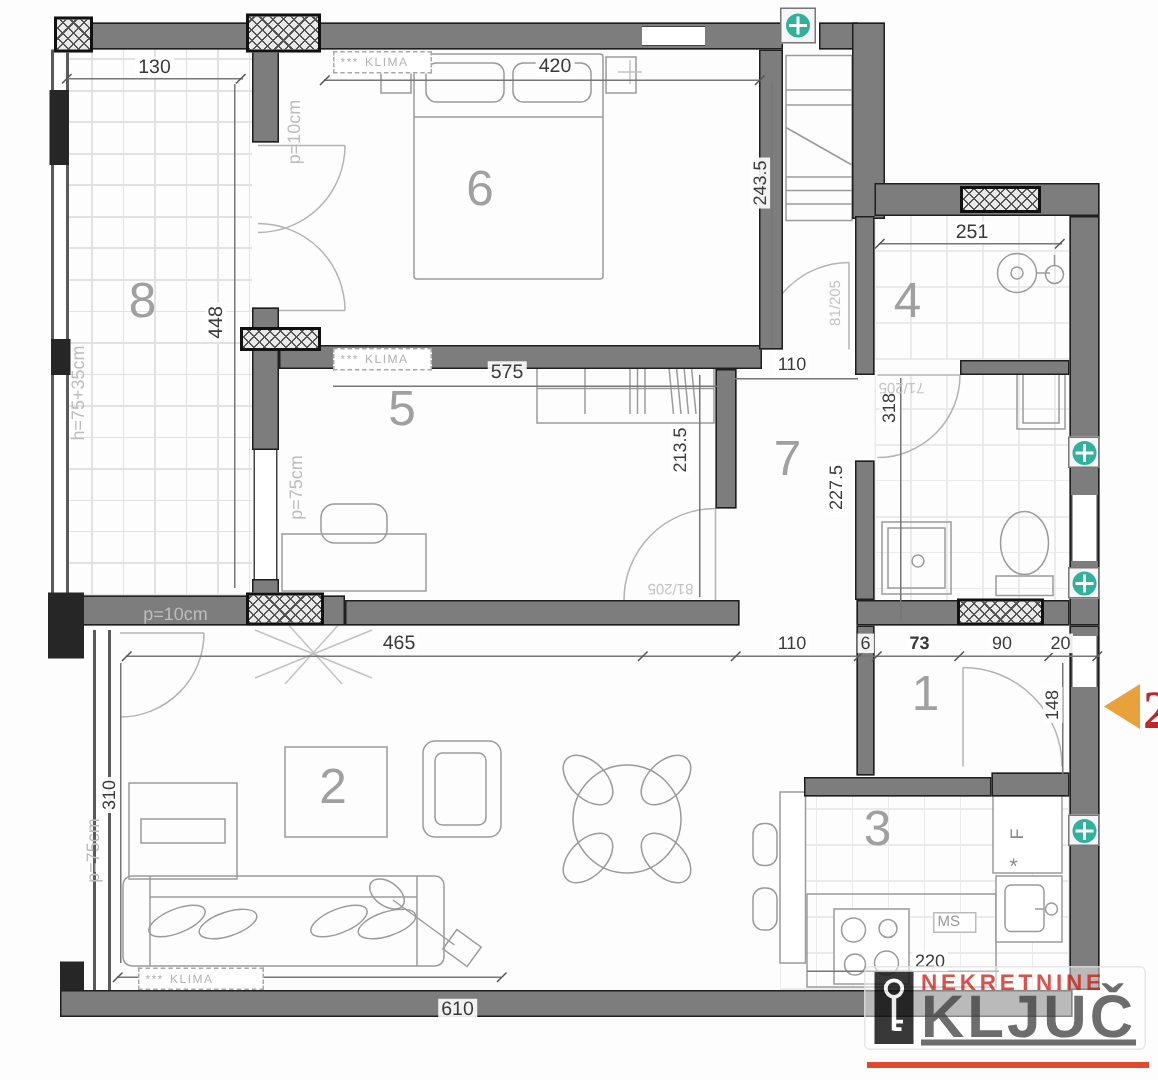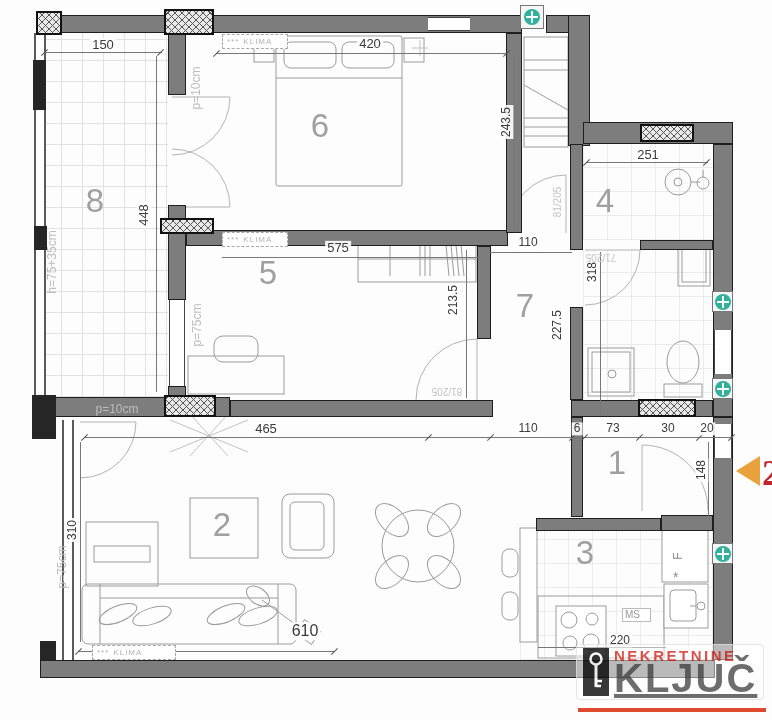--- a/index.html
+++ b/index.html
@@ -313,39 +313,39 @@
 
   <div class="roomnum" style="left:95px;top:200px;">8</div>
   <div class="roomnum" style="left:320px;top:125px;">6</div>
   <div class="roomnum" style="left:605px;top:200px;">4</div>
   <div class="roomnum" style="left:268px;top:272px;">5</div>
   <div class="roomnum" style="left:525px;top:305px;">7</div>
   <div class="roomnum" style="left:222px;top:524px;">2</div>
   <div class="roomnum" style="left:617px;top:462px;">1</div>
   <div class="roomnum" style="left:585px;top:552px;">3</div>
 
-  <div class="dim" style="left:103px;top:45px;font-size:13px;">150</div>
+  <div class="dim" style="left:103px;top:45px;font-size:13px;">130</div>
   <div class="dim" style="left:370px;top:44px;font-size:13px;">420</div>
   <div class="dim rot" style="left:144px;top:215px;font-size:13px;">448</div>
   <div class="dim rot" style="left:507px;top:122px;font-size:12px;">243.5</div>
   <div class="dim" style="left:648px;top:155px;font-size:13px;">251</div>
   <div class="dim" style="left:338px;top:248px;font-size:13px;">575</div>
   <div class="dim rot" style="left:454px;top:300px;font-size:12px;">213.5</div>
   <div class="dim" style="left:528px;top:243px;font-size:12px;">110</div>
   <div class="dim rot" style="left:593px;top:272px;font-size:12px;">318</div>
   <div class="dim rot" style="left:558px;top:325px;font-size:12px;">227.5</div>
   <div class="dim" style="left:266px;top:429px;font-size:13px;">465</div>
   <div class="dim" style="left:528px;top:429px;font-size:12px;">110</div>
   <div class="dim" style="left:577px;top:429px;font-size:12px;">6</div>
-  <div class="dim" style="left:613px;top:429px;font-size:12px;">73</div>
-  <div class="dim" style="left:668px;top:429px;font-size:12px;">30</div>
+  <div class="dim" style="left:613px;top:429px;font-size:12px;font-weight:bold;">73</div>
+  <div class="dim" style="left:668px;top:429px;font-size:12px;">90</div>
   <div class="dim" style="left:707px;top:429px;font-size:12px;">20</div>
   <div class="dim rot" style="left:702px;top:470px;font-size:12px;">148</div>
   <div class="dim rot" style="left:73px;top:530px;font-size:12px;">310</div>
-  <div class="dim" style="left:305px;top:631px;font-size:16px;">610</div>
+  <div class="dim" style="left:305px;top:673px;font-size:13px;">610</div>
   <div class="dim" style="left:620px;top:641px;font-size:12px;">220</div>
 
   <div class="note rot" style="left:52px;top:262px;">h=75+35cm</div>
   <div class="note rot" style="left:196px;top:88px;">p=10cm</div>
   <div class="note rot" style="left:197px;top:325px;">p=75cm</div>
   <div class="note" style="left:117px;top:409px;">p=10cm</div>
   <div class="note rot" style="left:62px;top:567px;">p=75cm</div>
 
   <div class="doorlbl" style="left:558px;top:202px;transform:translate(-50%,-50%) rotate(-90deg);">81/205</div>
   <div class="doorlbl" style="left:447px;top:391px;transform:translate(-50%,-50%) rotate(180deg);">81/205</div>

